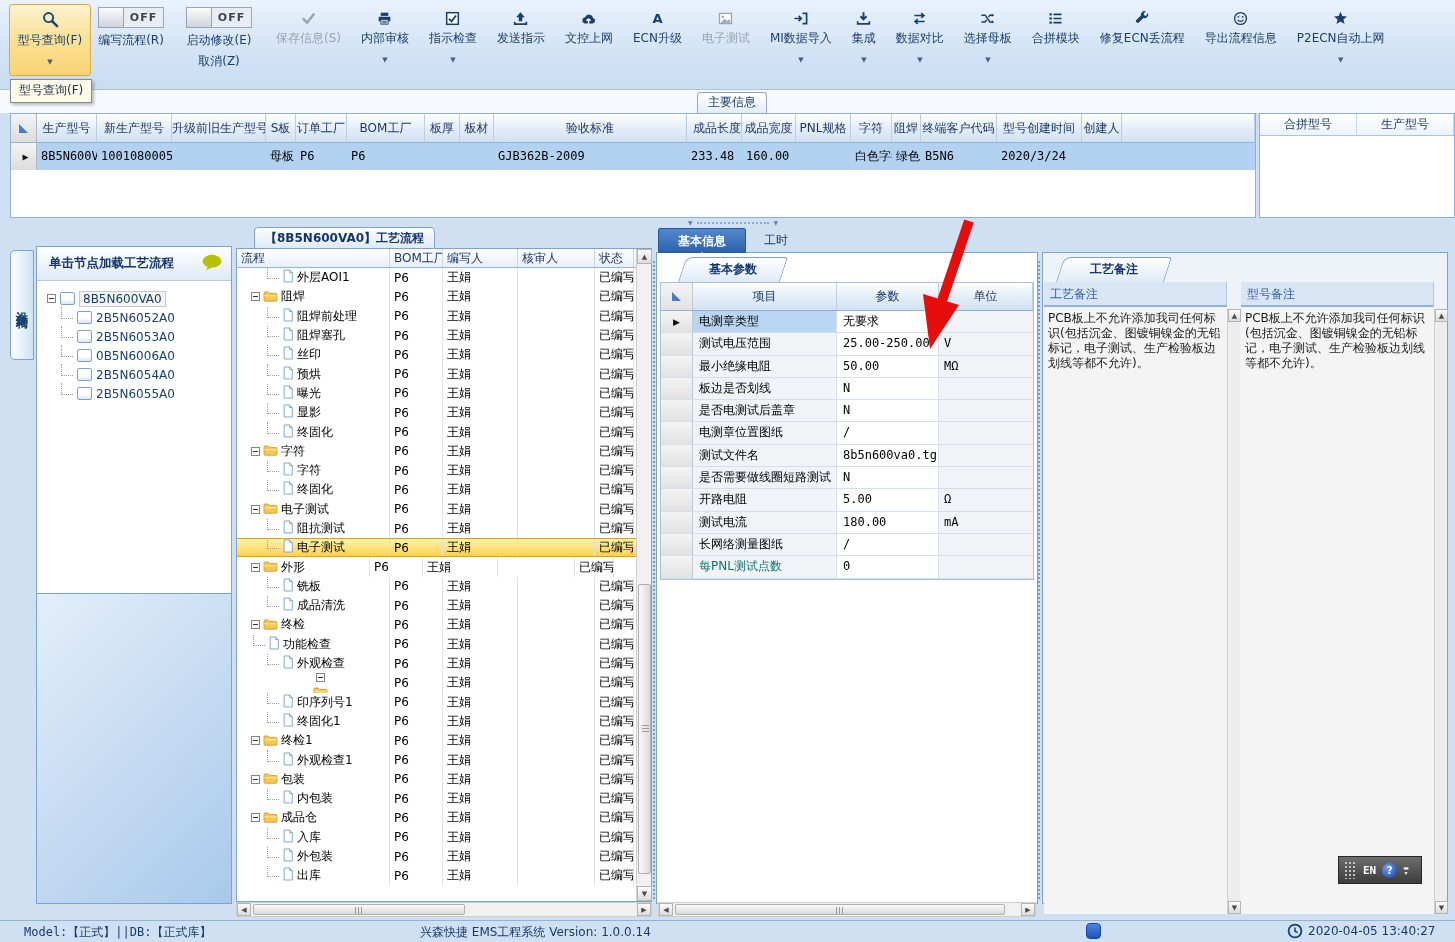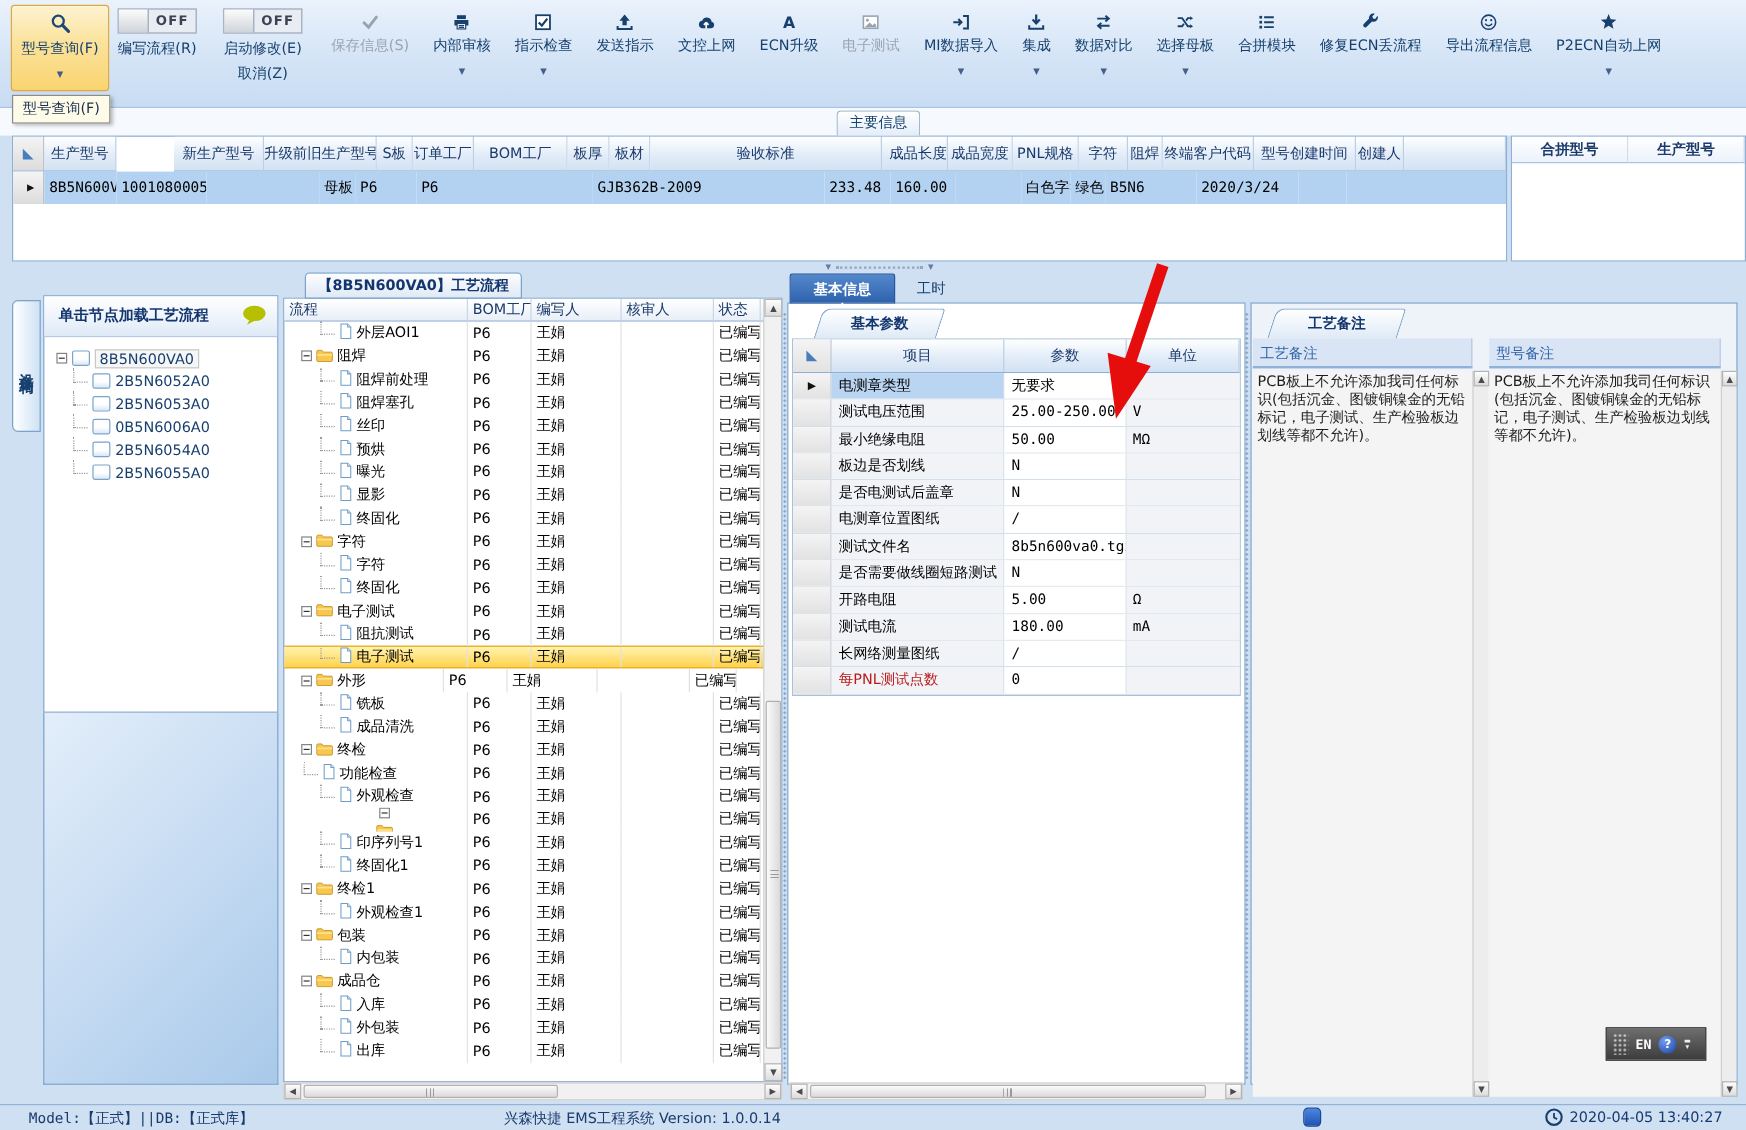--- a/index.html
+++ b/index.html
@@ -39,21 +39,21 @@
   .mt-hrow, .mt-drow { display:flex; }
   .mt-hcell { height:29px; line-height:28px; text-align:center; color:#1a3a6b;
     background:linear-gradient(#ffffff,#e2ecf8 55%,#d2e2f3); border-right:1px solid #b9cfe6; border-bottom:1px solid #8fb0d4;
     overflow:hidden; white-space:nowrap; }
   .mt-dcell { height:27px; line-height:26px; padding-left:4px; background:#b3d2f1; color:#000;
     font-family:"DejaVu Sans Mono","DejaVu Sans",sans-serif; overflow:hidden; white-space:nowrap; }
   .mt-sel { background:linear-gradient(#f4f4f4,#dcdcdc); border-right:1px solid #aeb6c0; display:flex; align-items:center; justify-content:center; }
   .corner { width:0; height:0; border-bottom:9px solid #4a7dbd; border-right:9px solid transparent; }
   .rowmark { color:#111; font-size:10px; }
   .merge-table { position:absolute; left:1259px; top:113px; width:196px; height:105px; background:#fff; border:1px solid #8fb0d4; }
-  .merge-h { display:flex;font-weight:bold; }
+  .merge-h { display:flex; }
   .merge-hcell { flex:1; height:22px; line-height:21px; text-align:center; color:#1a3a6b;
     background:linear-gradient(#ffffff,#ecf3fb); border-right:1px solid #c4d6ea; border-bottom:1px solid #a9c4e0; }
 
   
   .device-tab { position:absolute; left:10px; top:250px; width:24px; height:110px; background:linear-gradient(90deg,#ffffff,#cfe2f5);
     border:1px solid #7ca3cc; border-radius:5px 0 0 5px; writing-mode:vertical-rl; text-orientation:upright;
     text-align:center; font-weight:bold; color:#17406e; letter-spacing:2px; line-height:22px; }
   .left-box { position:absolute; left:36px; top:246px; width:196px; height:348px; background:#fff; border:1px solid #7ca3cc; }
   .left-head { height:34px; display:flex; align-items:center; justify-content:space-between; padding:0 8px 0 12px;
     background:linear-gradient(#ffffff,#dfeaf7); border-bottom:1px solid #b6cce4; font-weight:bold; color:#13366e; font-size:12.5px; }
@@ -105,21 +105,21 @@
   .vgrip .dots { flex:1; border-top:2px dotted #8fa8c8; }
   .param-table { position:absolute; left:660px; top:282px; width:374px; background:#fff; border:1px solid #a9c0da; }
   .pt-hrow { display:flex; height:28px; background:linear-gradient(#ffffff,#e2ecf8 55%,#d2e2f3); border-bottom:1px solid #8fb0d4; }
   .pt-hcell { line-height:27px; text-align:center; color:#1a3a6b; border-right:1px solid #b9cfe6; }
   .pt-row { display:flex; height:22.3px; border-bottom:1px solid #d4dfec; }
   .pt-sel { width:32px; background:linear-gradient(#f4f4f4,#e2e2e2); border-right:1px solid #c0c8d2;
     display:flex; align-items:center; justify-content:center; font-size:9px; color:#111; }
   .pt-item { width:144px; padding-left:6px; line-height:21px; background:#f1f3f7; border-right:1px solid #d4dfec; color:#000;
     overflow:hidden; white-space:nowrap; }
   .pt-item.selcell { background:#b9d5f2; }
-  .pt-item.mag { color:#b91c1c; }
+  .pt-item.mag { color:#0f766e; }
   .pt-val { width:102px; padding-left:6px; line-height:21px; background:#fff; border-right:1px solid #d4dfec; color:#000;
     font-family:"DejaVu Sans Mono","DejaVu Sans",sans-serif; overflow:hidden; white-space:nowrap; }
   .pt-unit { flex:1; padding-left:5px; line-height:21px; background:#f1f3f7; color:#000;
     font-family:"DejaVu Sans Mono","DejaVu Sans",sans-serif; }
 
   
   .remarks-bg { position:absolute; left:1042px; top:252px; width:406px; height:652px; background:#eef3fa; border:1px solid #7ca3cc; }
   .rem-head { position:absolute; top:282px; height:25px; line-height:24px; padding-left:6px; color:#2f63a8;
     background:#d9e5f4; border-bottom:2px solid #8fb2d9; border-right:1px solid #b7c9de; }
   .rem-body { position:absolute; top:309px; bottom:916px; background:#f4f4f4; color:#1c1c1c; line-height:15px;
@@ -337,21 +337,21 @@
 <div class="tooltip">型号查询(F)</div>
 
 <div class="band"></div>
 <div class="maininfo-tab">主要信息</div>
 <div class="main-table" id="mainTable">
     <div class="mt-hrow">
       <div class="mt-hcell mt-sel" style="width: 26px;">
         <span class="corner"></span>
       </div>
       <div class="mt-hcell" style="width: 60px;">生产型号</div>
-      <div class="mt-hcell" style="width: 75px; margin-left: 48px;">新生产型号</div>
+      <div class="mt-hcell" style="width: 75px;">新生产型号</div>
       <div class="mt-hcell" style="width: 94px;">升级前旧生产型号</div>
       <div class="mt-hcell" style="width: 30px;">S板</div>
       <div class="mt-hcell" style="width: 51px;">订单工厂</div>
       <div class="mt-hcell" style="width: 78px;">BOM工厂</div>
       <div class="mt-hcell" style="width: 35px;">板厚</div>
       <div class="mt-hcell" style="width: 34px;">板材</div>
       <div class="mt-hcell" style="width: 193px;">验收标准</div>
       <div class="mt-hcell" style="width: 55px; text-align: right;">成品长度</div>
       <div class="mt-hcell" style="width: 54px;">成品宽度</div>
       <div class="mt-hcell" style="width: 55px;">PNL规格</div>

